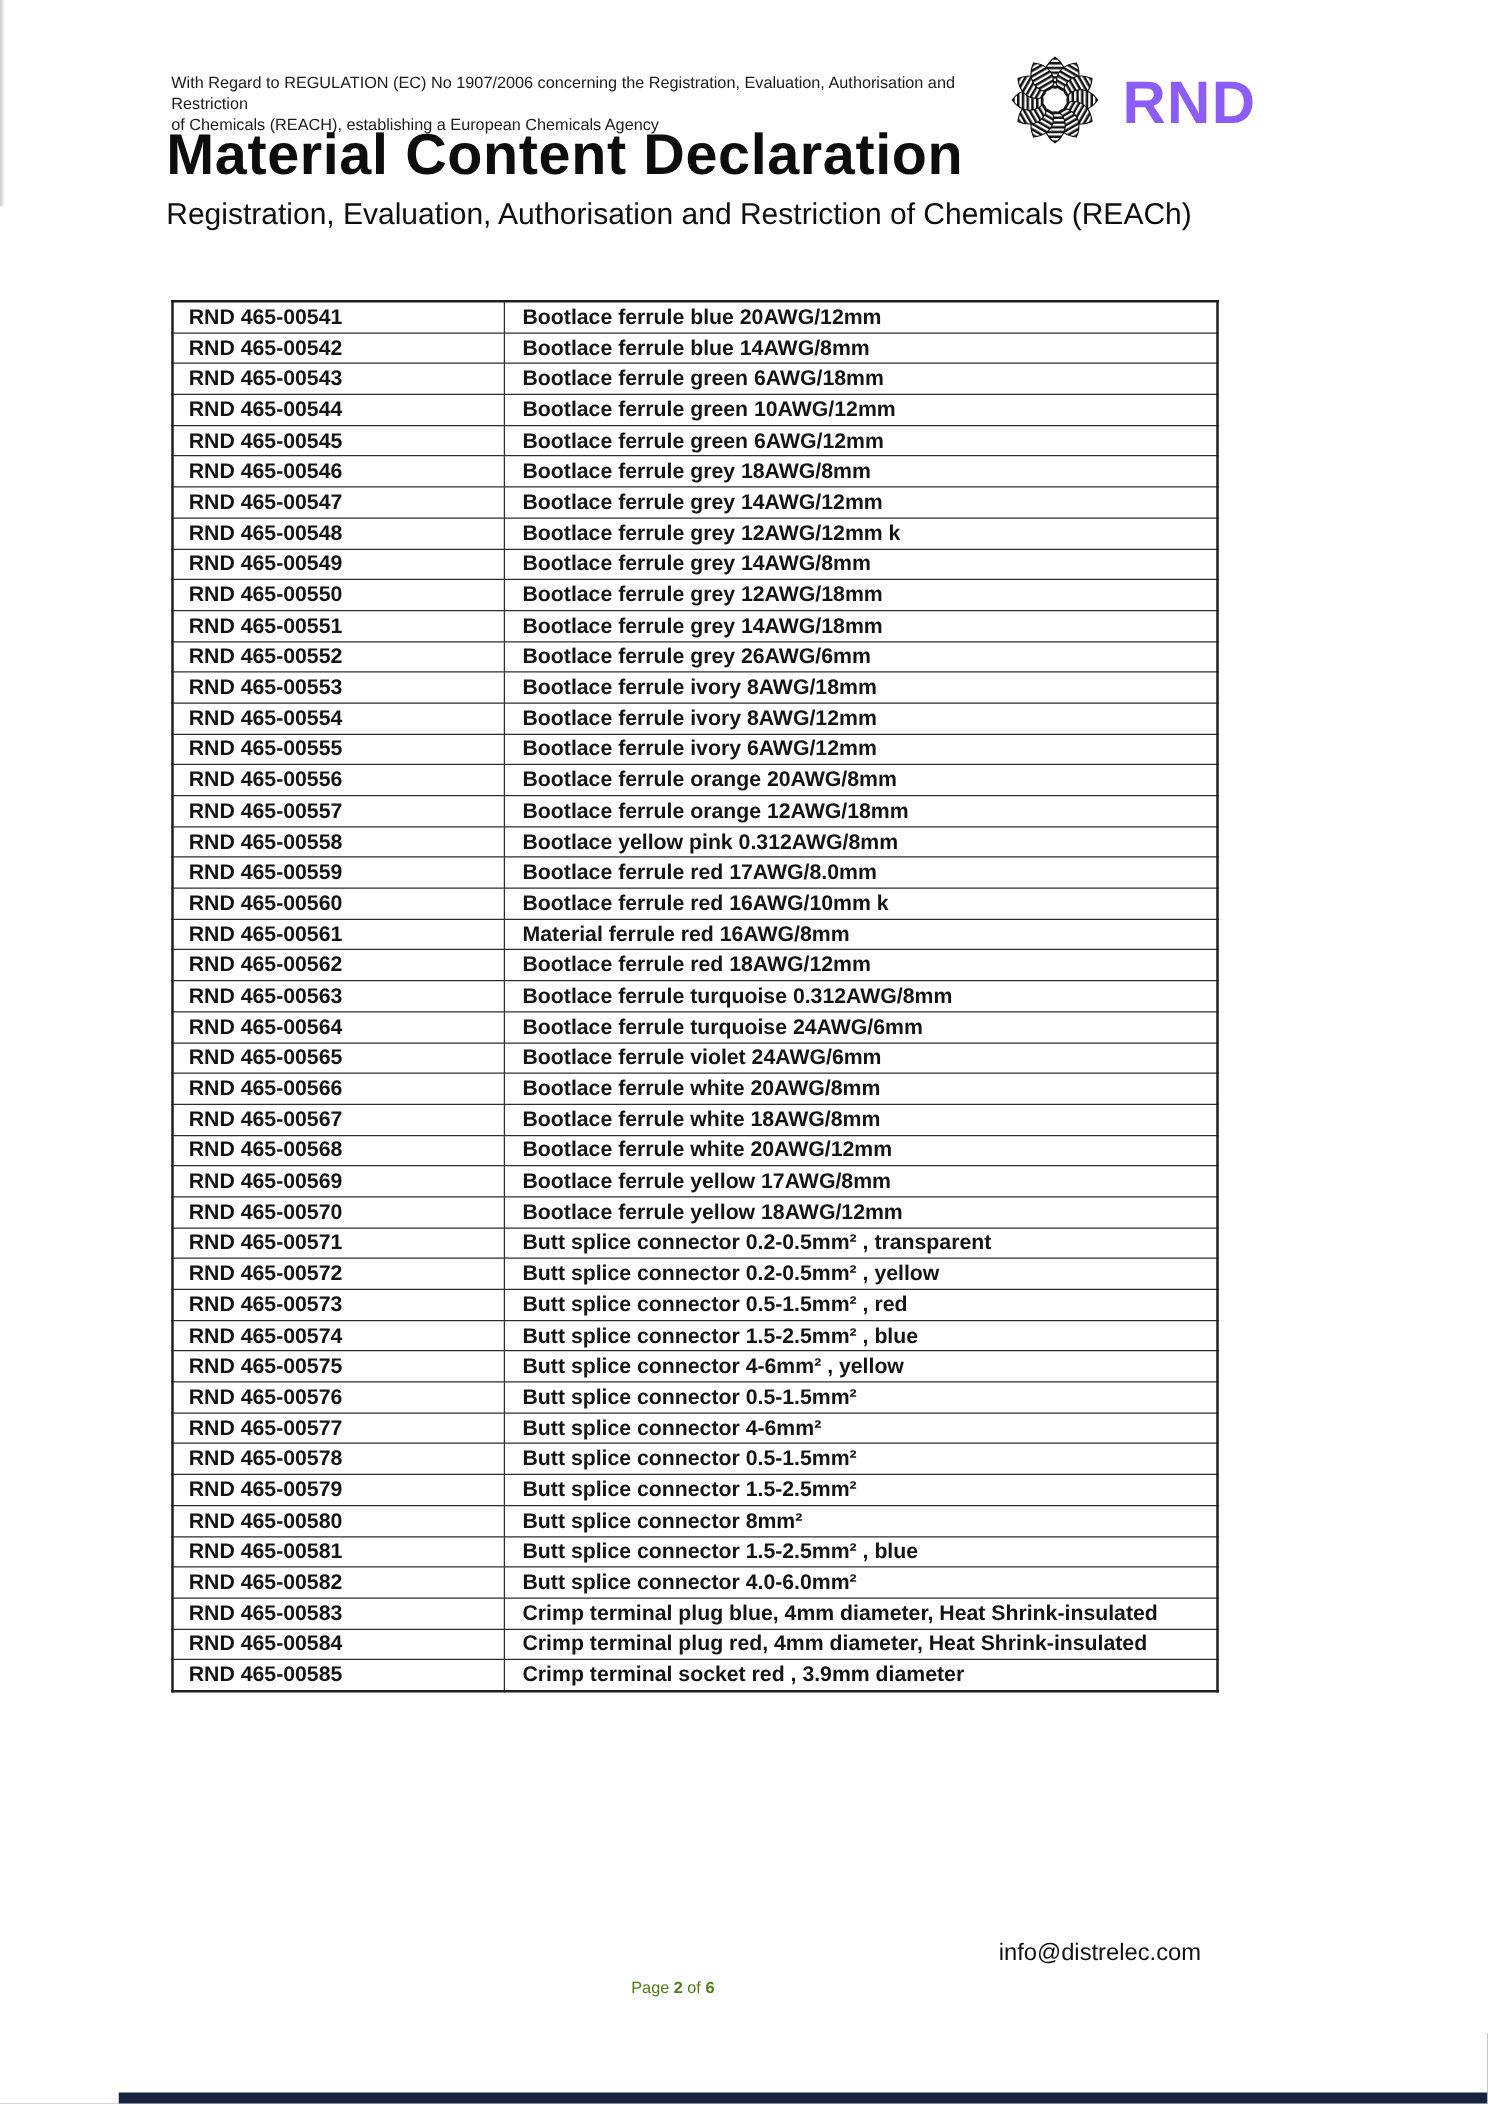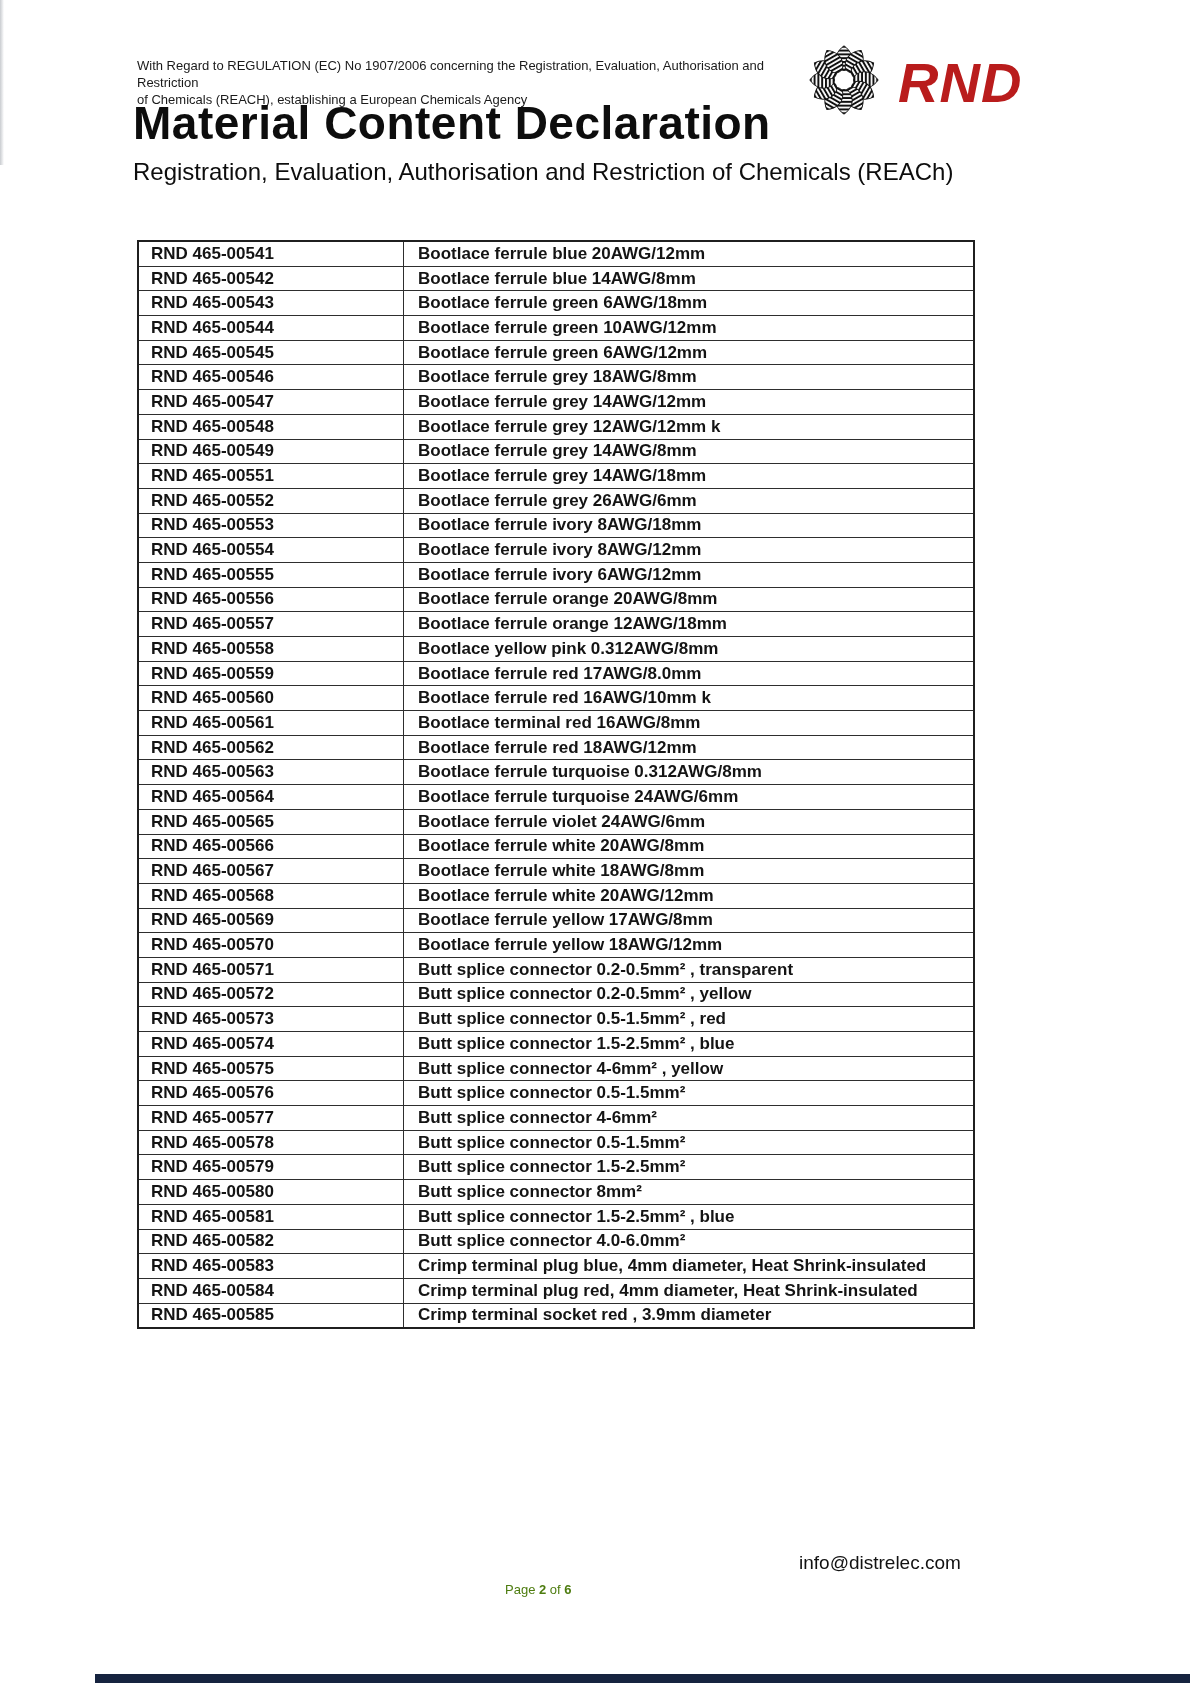--- a/index.html
+++ b/index.html
@@ -24,21 +24,21 @@
   
   .reg-note{
     position:absolute;left:137px;top:58px;width:630px;
     font-size:13px;line-height:1.3;color:#1a1a1a;
   }
   .logo{
     position:absolute;left:806px;top:42px;
     display:flex;align-items:center;gap:16px;
   }
   .logo-text{
-    font-size:56px;font-weight:bold;letter-spacing:1px;color:#b91c1c;font-style:italic;
+    font-size:48px;font-weight:bold;letter-spacing:1px;color:#8b5cf6;
   }
   .doc-title{
     position:absolute;left:133px;top:96px;
     font-size:46px;font-weight:700;letter-spacing:0.5px;color:#0d0d0d;
   }
   .doc-subtitle{
     position:absolute;left:133px;top:158px;
     font-size:24px;font-weight:400;color:#0d0d0d;
   }
   
@@ -180,20 +180,24 @@
     <tr>
       <td class="col-part">RND 465-00548</td>
       <td class="col-desc">Bootlace ferrule grey 12AWG/12mm k</td>
     </tr>
 
     <tr>
       <td class="col-part">RND 465-00549</td>
       <td class="col-desc">Bootlace ferrule grey 14AWG/8mm</td>
     </tr>
 
+    <tr>
+      <td class="col-part">RND 465-00550</td>
+      <td class="col-desc">Bootlace ferrule grey 12AWG/18mm</td>
+    </tr>
 
     <tr>
       <td class="col-part">RND 465-00551</td>
       <td class="col-desc">Bootlace ferrule grey 14AWG/18mm</td>
     </tr>
 
     <tr>
       <td class="col-part">RND 465-00552</td>
       <td class="col-desc">Bootlace ferrule grey 26AWG/6mm</td>
     </tr>
@@ -233,21 +237,21 @@
       <td class="col-desc">Bootlace ferrule red 17AWG/8.0mm</td>
     </tr>
 
     <tr>
       <td class="col-part">RND 465-00560</td>
       <td class="col-desc">Bootlace ferrule red 16AWG/10mm k</td>
     </tr>
 
     <tr>
       <td class="col-part">RND 465-00561</td>
-      <td class="col-desc">Bootlace terminal red 16AWG/8mm</td>
+      <td class="col-desc">Material ferrule red 16AWG/8mm</td>
     </tr>
 
     <tr>
       <td class="col-part">RND 465-00562</td>
       <td class="col-desc">Bootlace ferrule red 18AWG/12mm</td>
     </tr>
 
     <tr>
       <td class="col-part">RND 465-00563</td>
       <td class="col-desc">Bootlace ferrule turquoise 0.312AWG/8mm</td>

